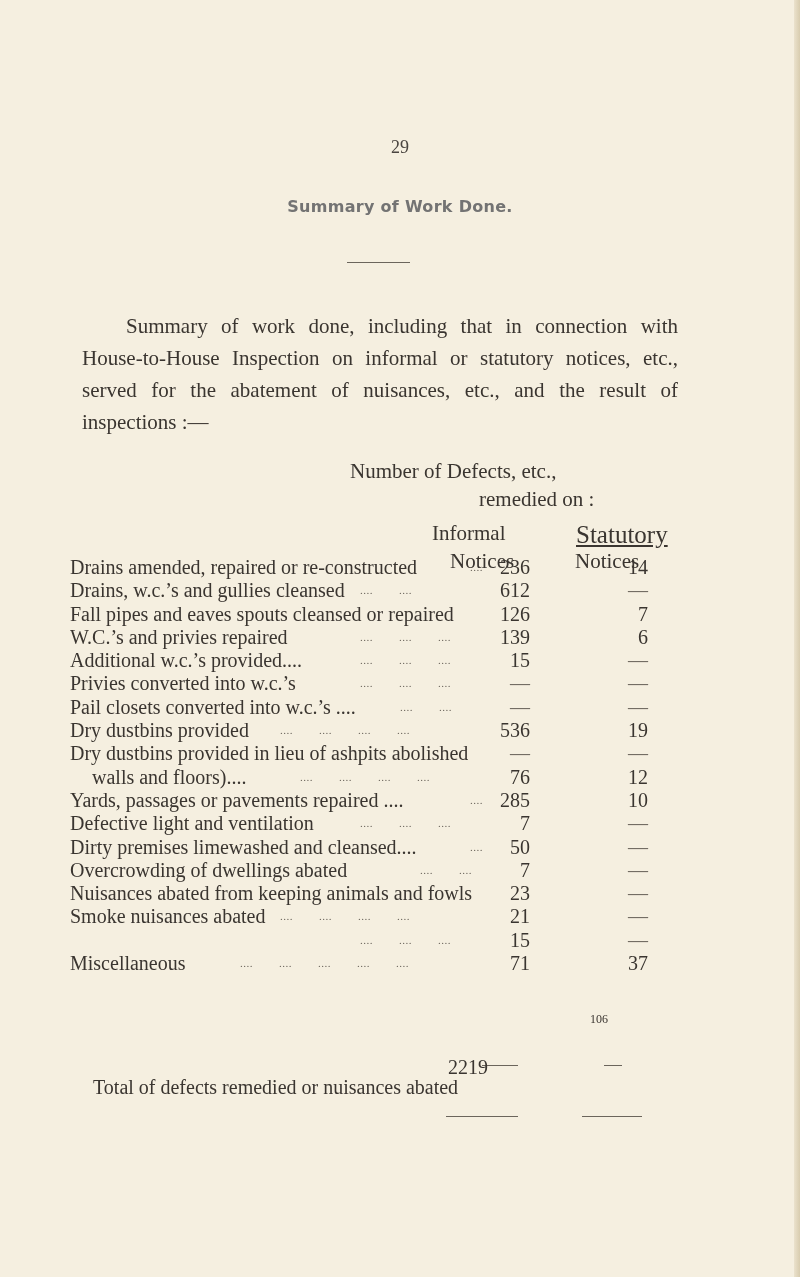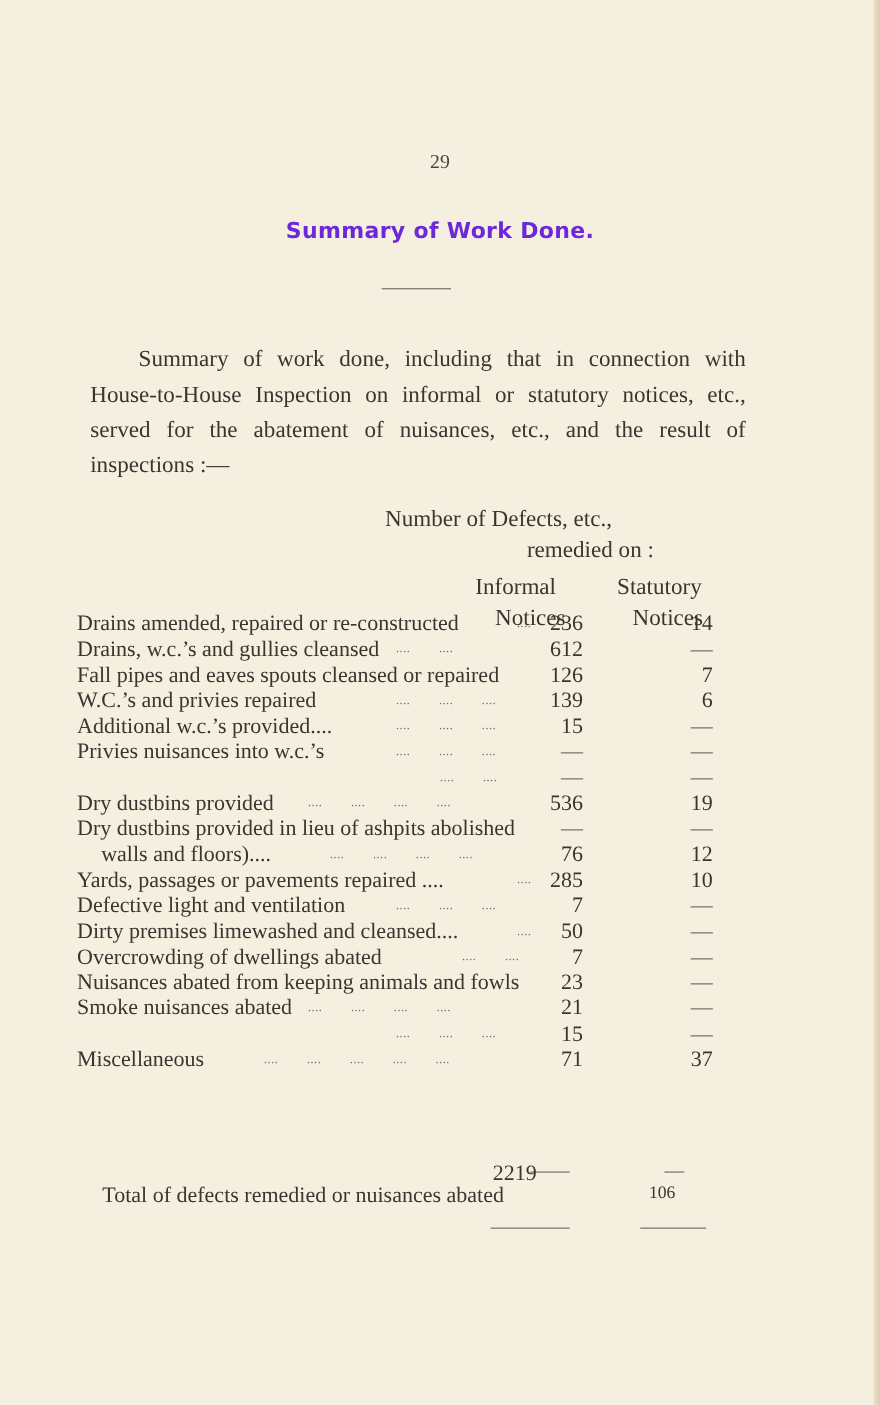--- a/index.html
+++ b/index.html
@@ -16,21 +16,21 @@
       background: linear-gradient(to right, #ebe2cd, #d8ccaf);
     }
     .page-number {
       position: absolute; top: 137px; left: 0; width: 800px;
       text-align: center; font-size: 18px; color: #4a4540;
     }
     .title {
       position: absolute; top: 197px; left: 0; width: 800px;
       text-align: center;
       font-family: "DejaVu Sans", sans-serif;
-      font-weight: bold; font-size: 20px; color: #6d28d9;
+      font-weight: bold; font-size: 16px; color: #737373;
       letter-spacing: 0.3px;
     }
     .title-rule {
       position: absolute; top: 262px; left: 347px; width: 63px; height: 0;
       border-top: 1.5px solid #6b655c;
     }
     .intro {
       position: absolute; top: 298px; left: 70px; width: 596px;
       font-size: 21px; line-height: 32px;
       text-align: justify; text-indent: 44px;
@@ -38,42 +38,42 @@
     }
     .col-heading-1 {
       position: absolute; top: 459px; left: 350px; width: 400px;
       font-size: 21px; text-align: left; white-space: nowrap;
     }
     .col-heading-2 {
       position: absolute; top: 487px; left: 479px;
       font-size: 21px; white-space: nowrap;
     }
     .col-informal-1 { position: absolute; top: 521px; left: 432px; font-size: 21px; }
-    .col-statutory-1 { position: absolute; top: 521px; left: 561px; font-size: 21px; }
+    .col-statutory-1 { position: absolute; top: 521px; left: 576px; font-size: 25px; text-decoration: underline; }
     .col-informal-2 { position: absolute; top: 549px; left: 450px; font-size: 21px; }
     .col-statutory-2 { position: absolute; top: 549px; left: 575px; font-size: 21px; }
 
     .rows { position: absolute; top: 556px; left: 70px; width: 620px; }
     .row {
       position: relative; height: 23.3px; font-size: 20px; line-height: 23px;
       white-space: nowrap;
     }
     .row .label { position: absolute; left: 0; }
     .row .label.indent { left: 22px; }
     .row .dots {
       position: absolute; font-size: 11px; color: #6b655c; letter-spacing: 0.5px;
     }
     .row .informal { position: absolute; right: 160px; text-align: right; margin-left: 44px; }
     .row .statutory { position: absolute; right: 42px; text-align: left; }
     .row .dash { color: #6b655c; }
 
     .sum-rule { position: absolute; border-top: 1.2px solid #6b655c; height: 0; }
     .total-label { position: absolute; top: 1076px; left: 93px; font-size: 20px; white-space: nowrap; }
     .total-informal { position: absolute; top: 1056px; left: 448px; font-size: 20px; }
-    .total-statutory { position: absolute; top: 1076px; left: 590px; font-size: 16px; text-align: center; }
+    .total-statutory { position: absolute; top: 1012px; left: 590px; font-size: 12px; text-align: center; }
   </style>
 </head>
 <body>
 
 <div class="edge"></div>
 
 <div class="page-number">29</div>
 <div class="title">Summary of Work Done.</div>
 <div class="title-rule"></div>
 
@@ -113,26 +113,27 @@
       <span class="informal">139</span>
       <span class="statutory">6</span>
     </div>
     <div class="row">
       <span class="label">Additional w.c.’s provided....</span>
       <span class="dots" style="left: 290px; white-space: pre;">....        ....        ....</span>
       <span class="informal">15</span>
       <span class="statutory dash">—</span>
     </div>
     <div class="row">
-      <span class="label">Privies nuisances into w.c.’s</span>
+      <span class="label">Privies converted into w.c.’s</span>
       <span class="dots" style="left: 290px; white-space: pre;">....        ....        ....</span>
       <span class="informal dash">—</span>
       <span class="statutory dash">—</span>
     </div>
     <div class="row">
+      <span class="label">Pail closets converted into w.c.’s ....</span>
       <span class="dots" style="left: 330px; white-space: pre;">....        ....</span>
       <span class="informal dash">—</span>
       <span class="statutory dash">—</span>
     </div>
     <div class="row">
       <span class="label">Dry dustbins provided</span>
       <span class="dots" style="left: 210px; white-space: pre;">....        ....        ....        ....</span>
       <span class="informal">536</span>
       <span class="statutory">19</span>
     </div>

